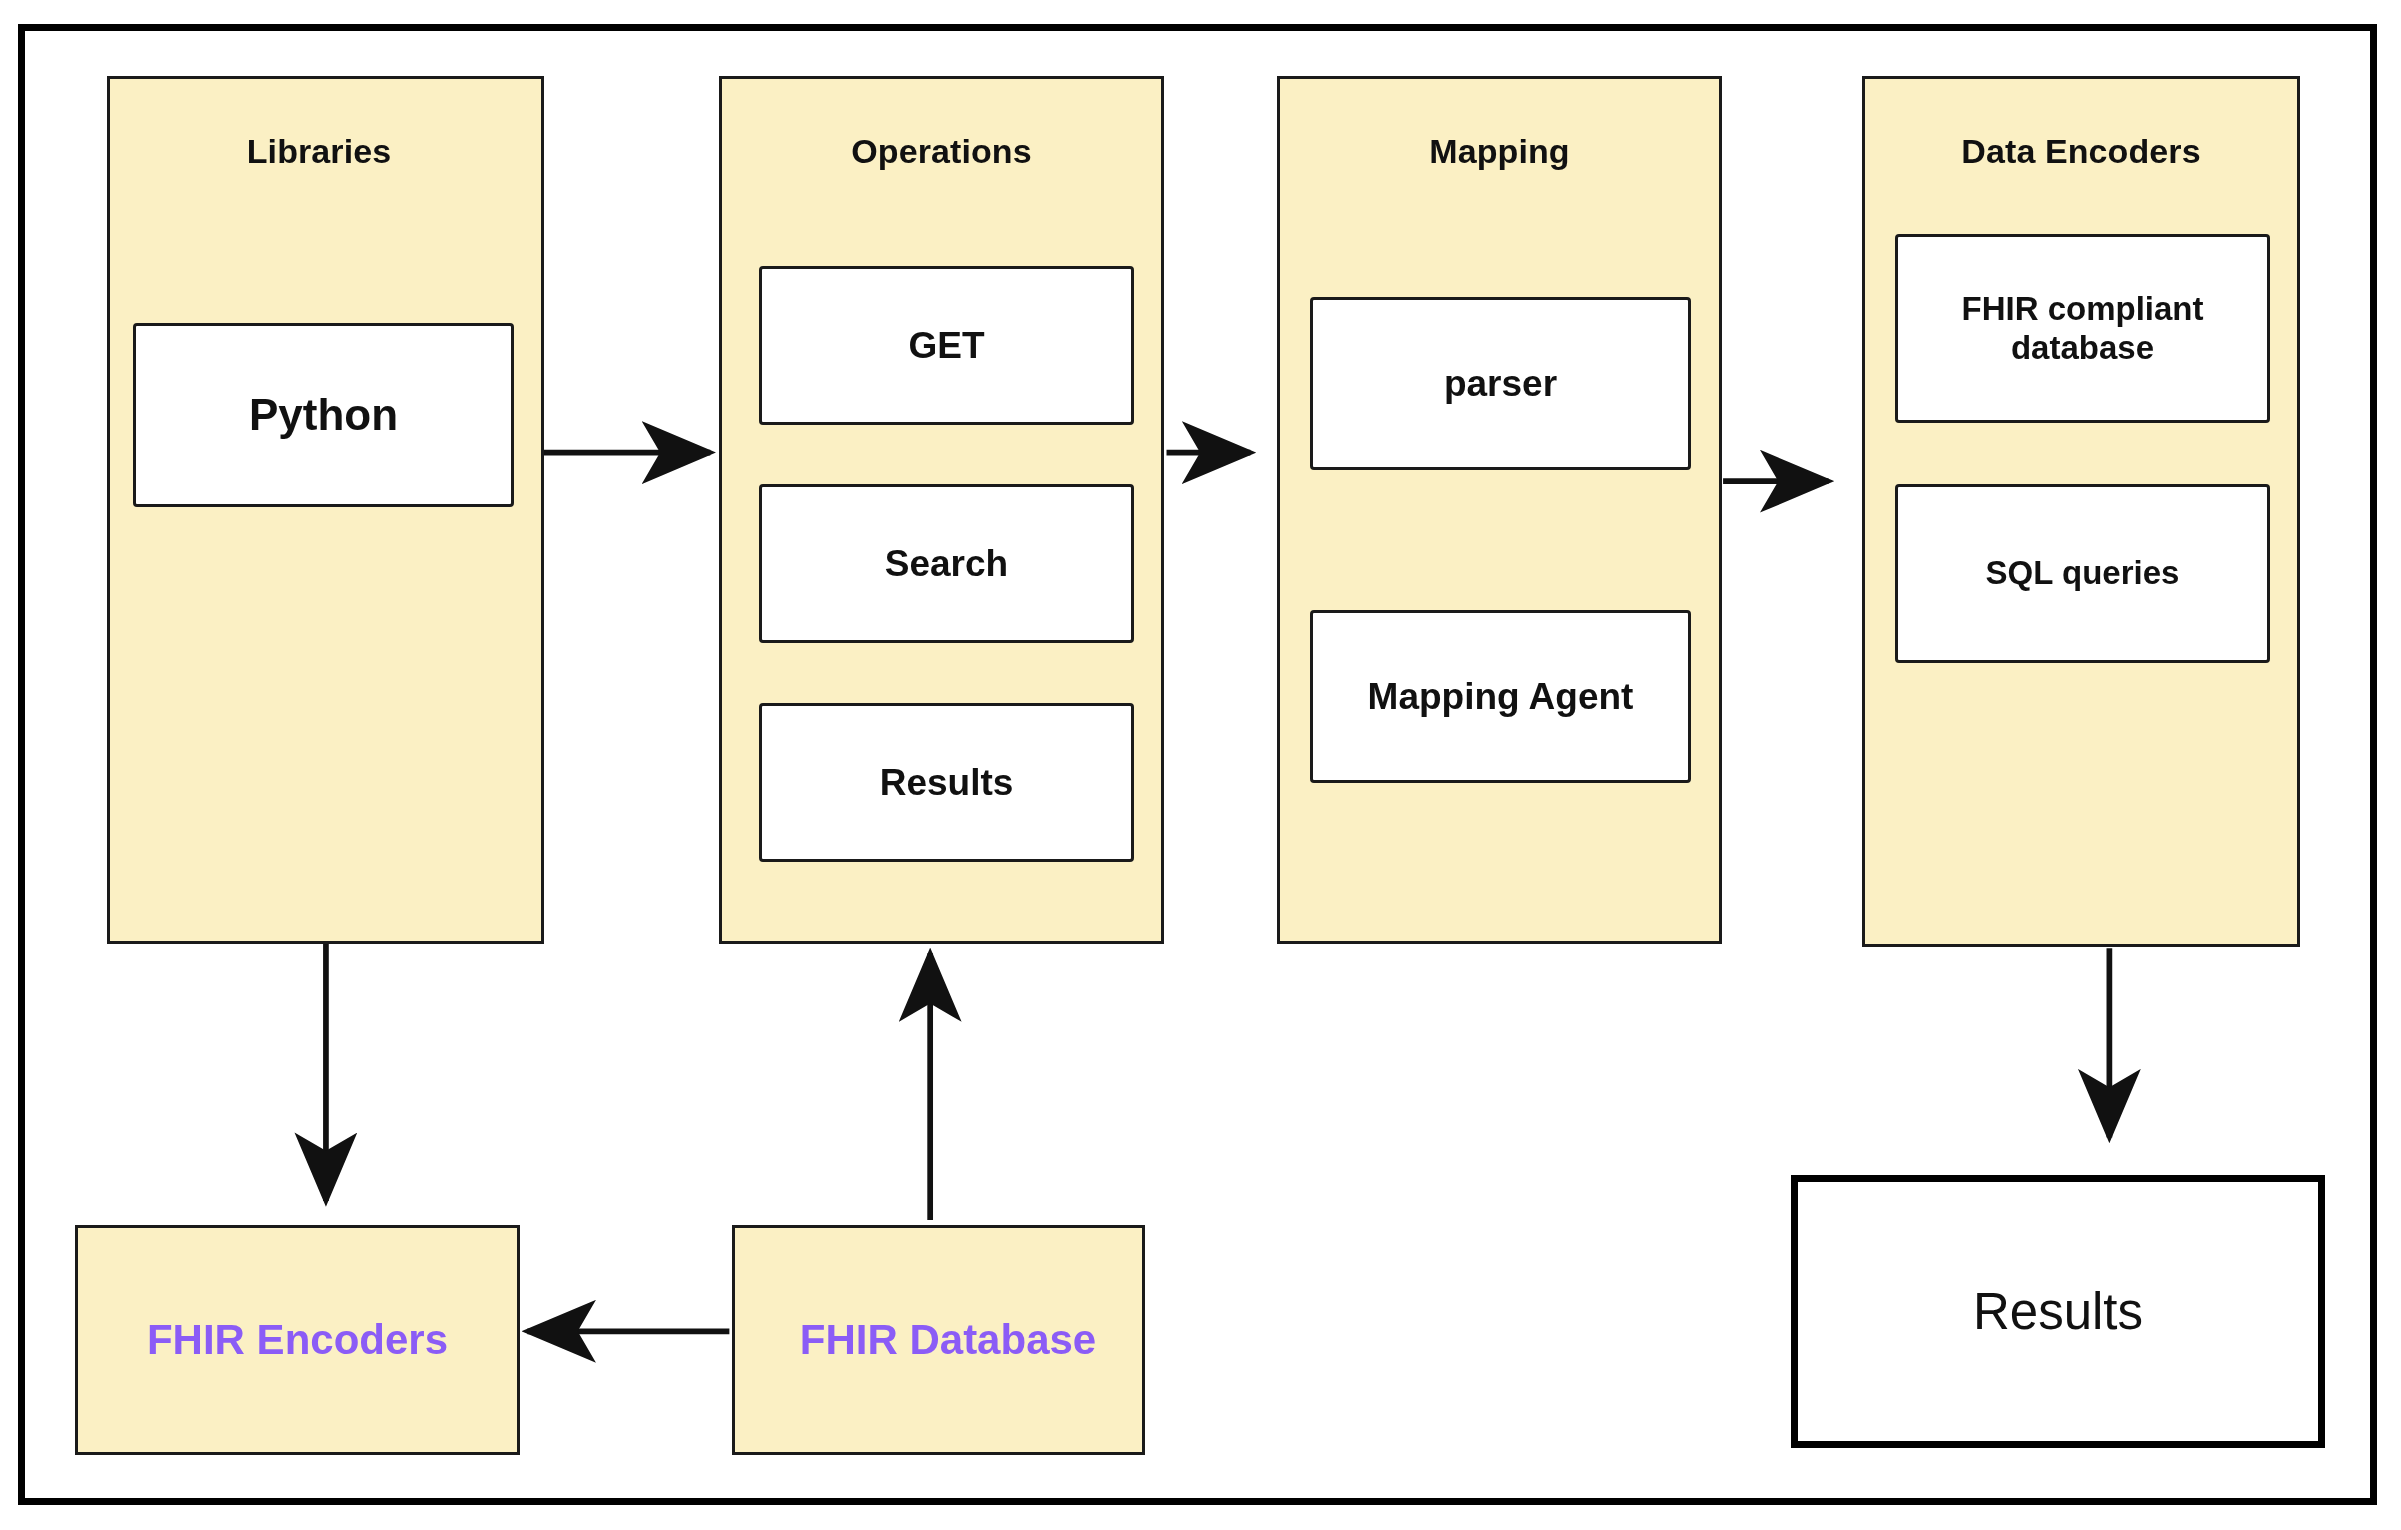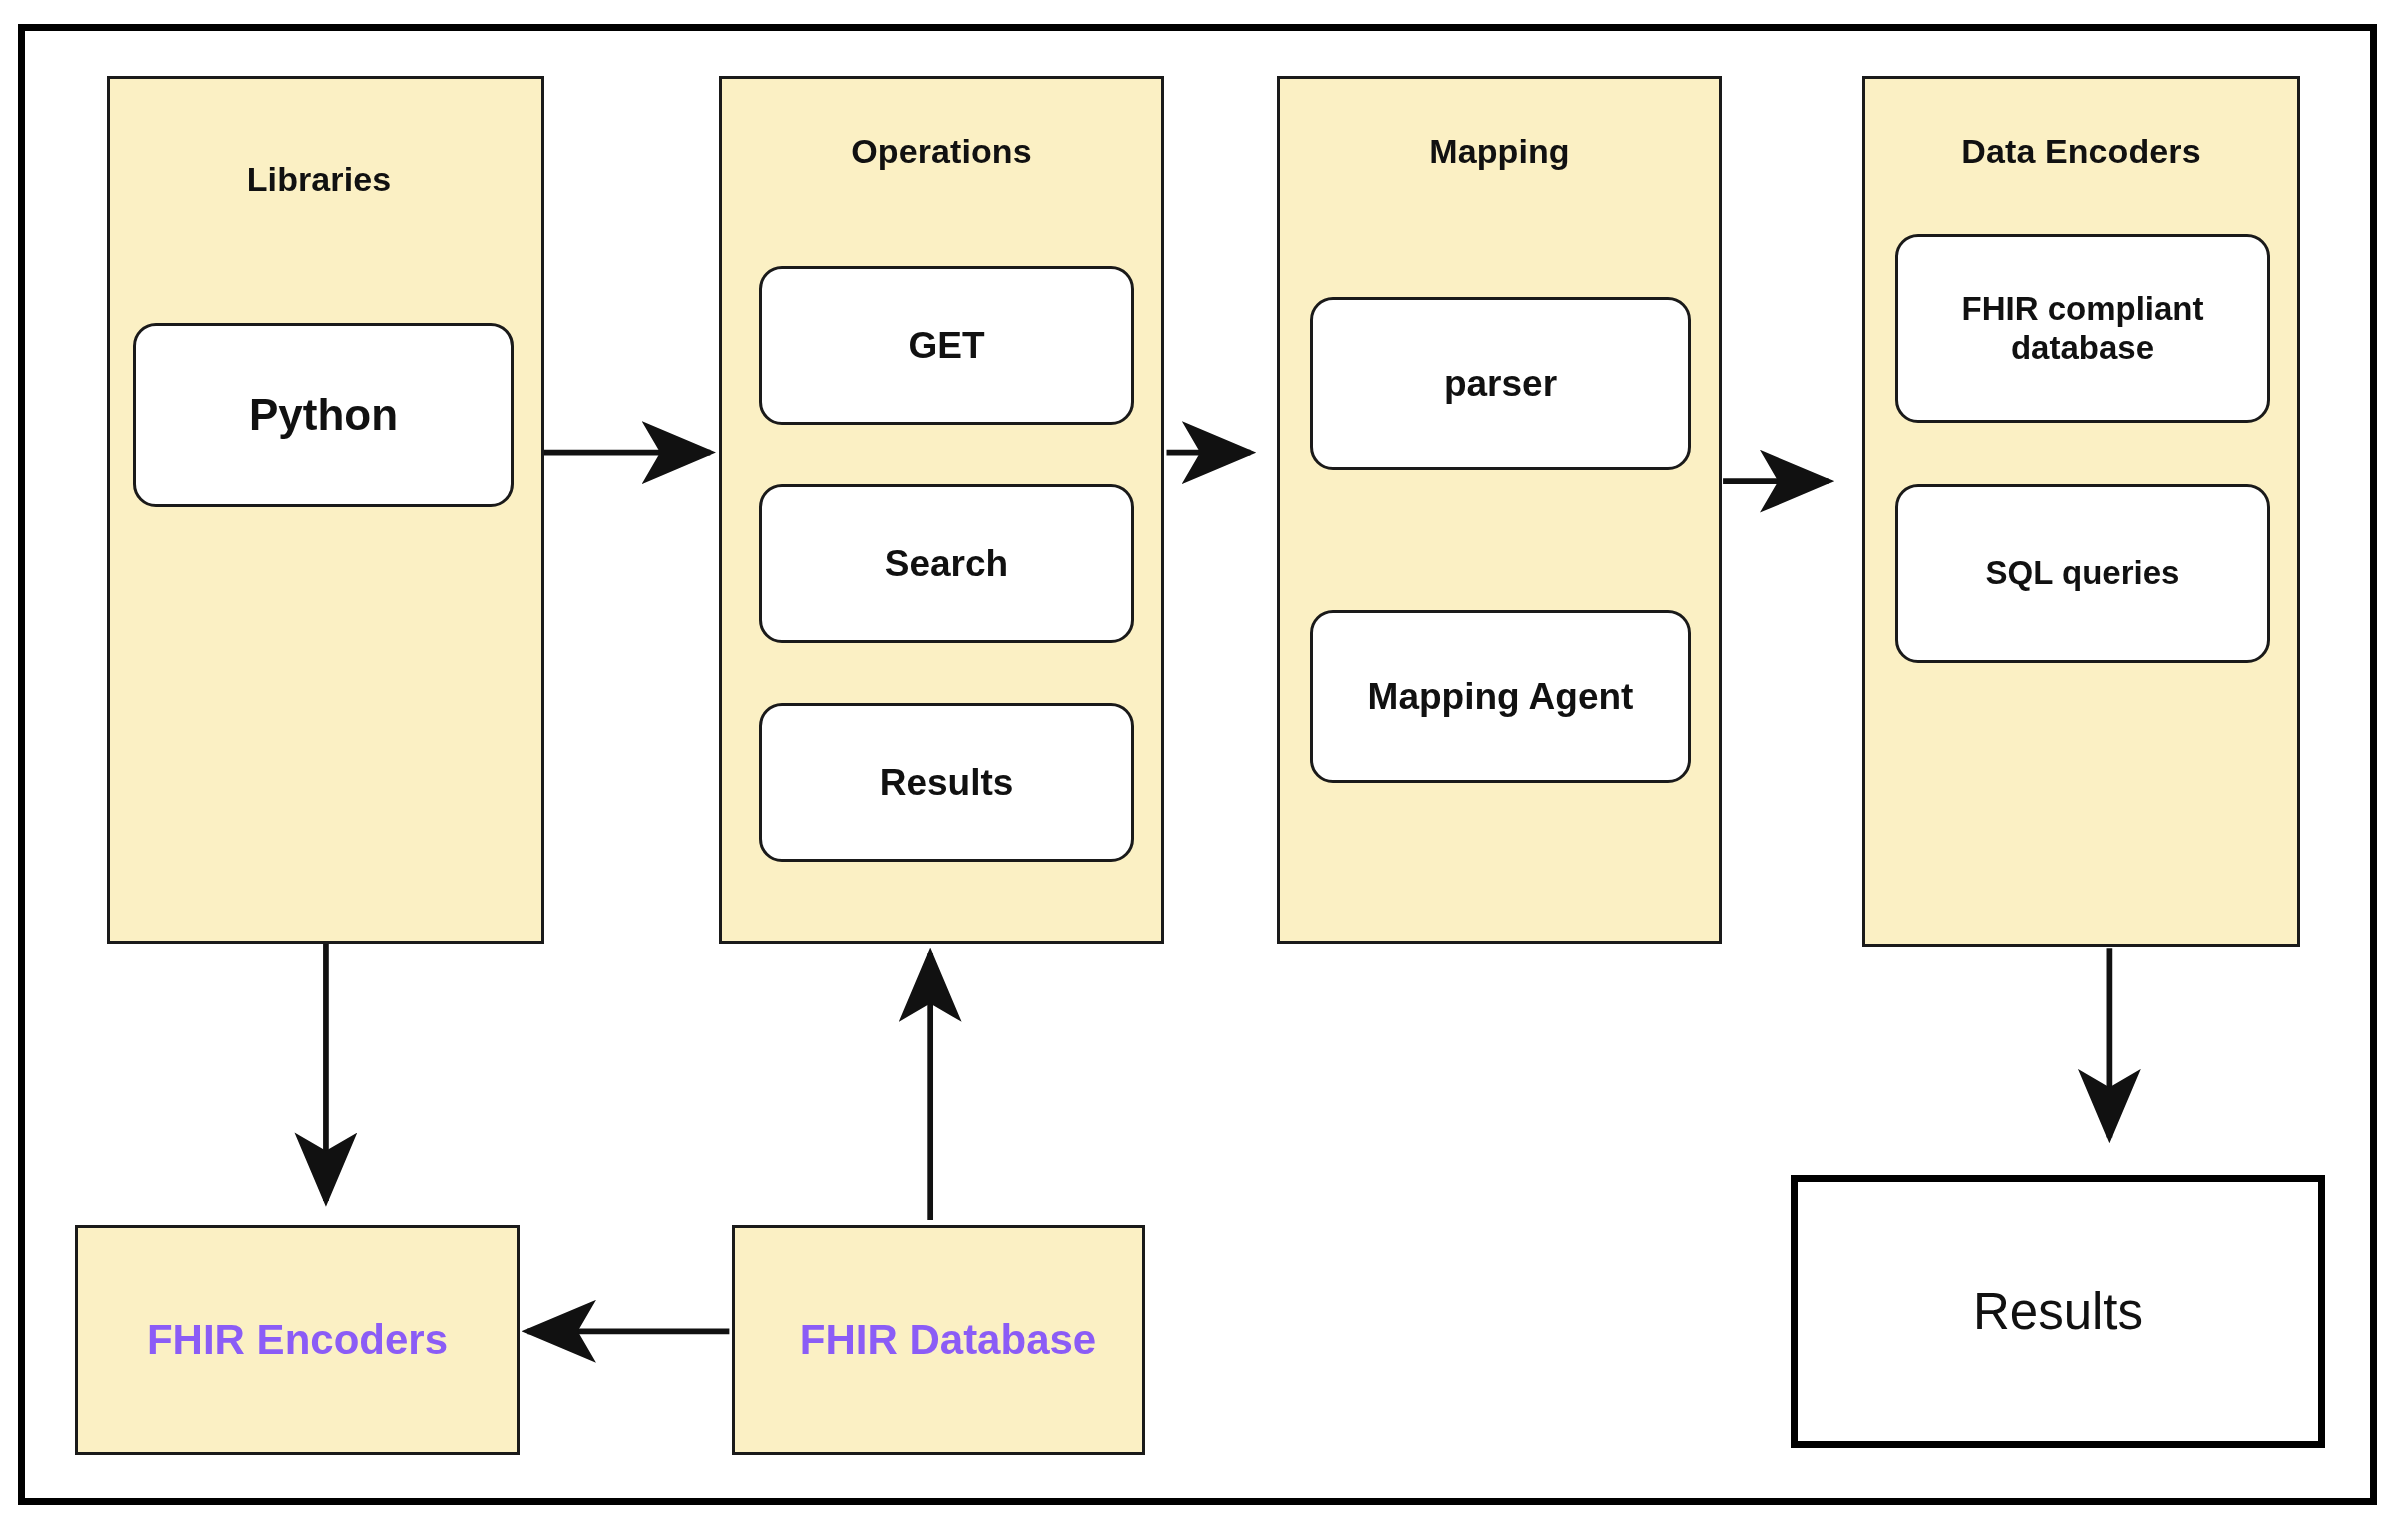--- a/index.html
+++ b/index.html
@@ -42,21 +42,21 @@
     text-align: center;
     font-weight: bold;
     color: #111111;
     letter-spacing: 0.1px;
   }
   
   .node {
     position: absolute;
     background: #ffffff;
     border: 3.2px solid #1a1a1a;
-    border-radius: 23px;
+    border-radius: 4px;
     box-sizing: border-box;
     display: flex;
     align-items: center;
     justify-content: center;
     text-align: center;
     color: #111111;
     font-weight: bold;
     line-height: 1.18;
   }
   
@@ -139,21 +139,21 @@
     <g>
       <line x1="3254" y1="1040" x2="3254" y2="1140" stroke="#6b6444" stroke-width="8" marker-end="url(#ah)"></line>
     </g>
 
     <g>
       <line x1="3320" y1="1492" x2="3320" y2="1790" stroke="#111111" stroke-width="9" marker-end="url(#ah)"></line>
     </g>
   </svg>
 
   <div class="lane" style="left:107px; top:76px; width:437px; height:868px;"></div>
-  <div class="lane-title" style="left:107px; top:132px; width:424px; font-size:34px;margin-top:28px;">Libraries</div>
+  <div class="lane-title" style="left:107px; top:132px; width:424px; font-size:34px;">Libraries</div>
   <div class="node" style="left:133px; top:323px; width:381px; height:184px; font-size:44px;">Python</div>
 
   <div class="lane" style="left:719px; top:76px; width:445px; height:868px;"></div>
   <div class="lane-title" style="left:719px; top:132px; width:445px; font-size:34px;">Operations</div>
   <div class="node" style="left:759px; top:266px; width:375px; height:159px; font-size:37px;">GET</div>
   <div class="node" style="left:759px; top:484px; width:375px; height:159px; font-size:37px;">Search</div>
   <div class="node" style="left:759px; top:703px; width:375px; height:159px; font-size:37px;">Results</div>
 
   <div class="lane" style="left:1277px; top:76px; width:445px; height:868px;"></div>
   <div class="lane-title" style="left:1277px; top:132px; width:445px; font-size:34px;">Mapping</div>

